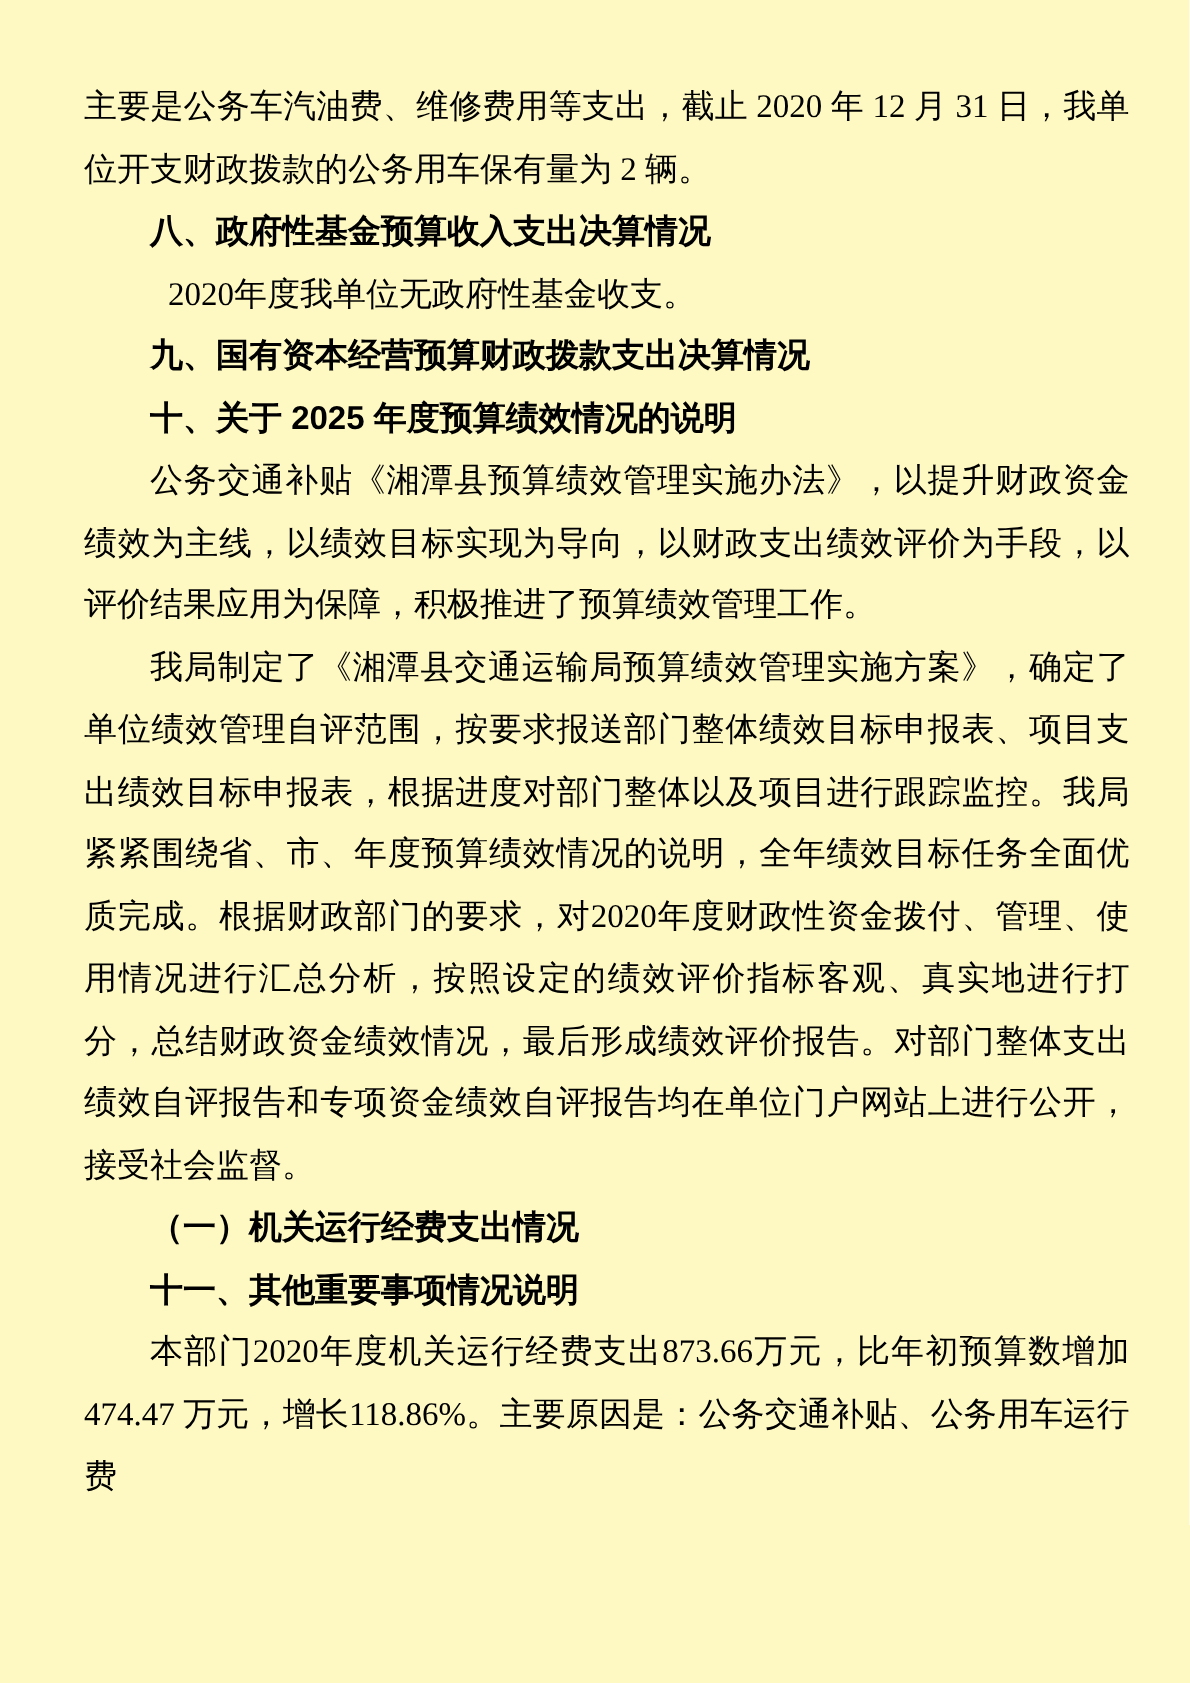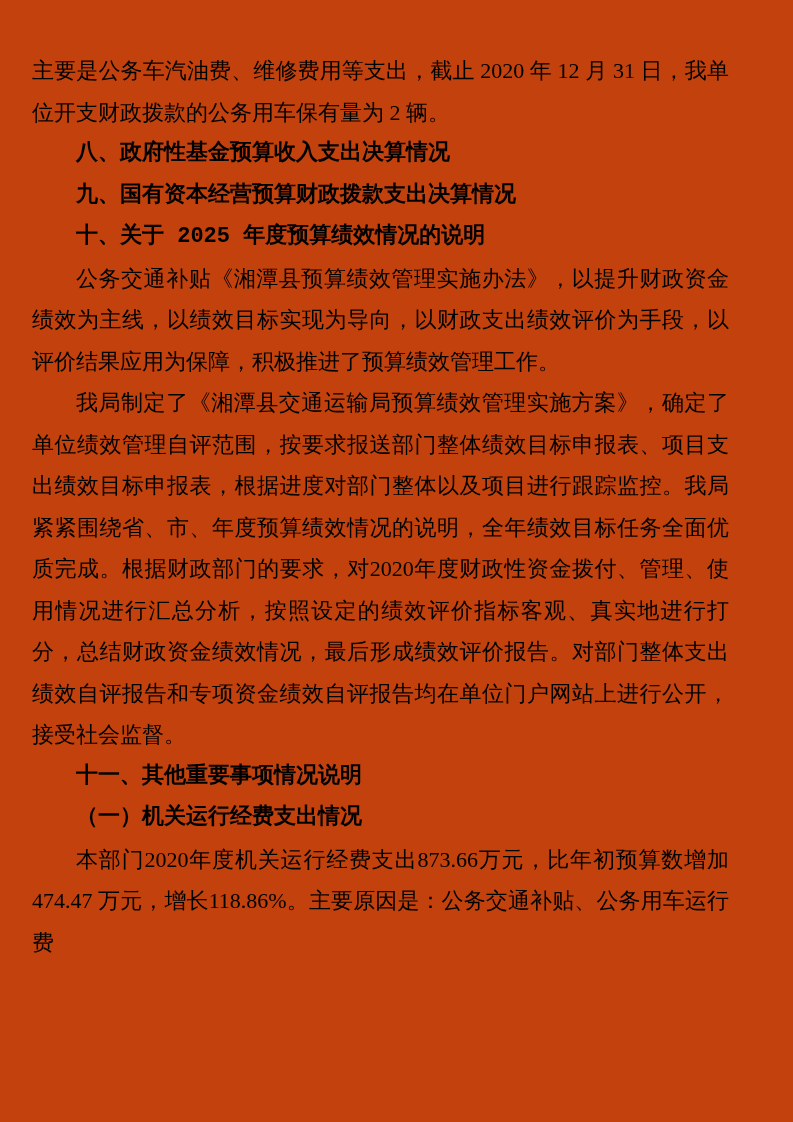--- a/index.html
+++ b/index.html
@@ -5,62 +5,63 @@
   html, body {
     margin: 0;
     padding: 0;
     background: #ffffff;
   }
   .page {
     position: relative;
     box-sizing: border-box;
     width: 793px;
     height: 1122px;
-    background: #c2410c;
-    padding: 50px 48px 0 32px;
+    background: #fef9c3;
+    padding: 50px 48px 0 56px;
     overflow: hidden;
   }
   .doc-body {
     width: 697px;
   }
   .block {
     margin: 0;
     padding: 0;
     color: #000000;
     font-size: 22px;
     line-height: 41.5px;
     text-align: justify;
     text-justify: inter-ideograph;
   }
   .block.body {
     font-family: "Liberation Serif", "DejaVu Serif", serif;
     font-weight: 400;
   }
   .block.heading {
-    font-family: Liberation Mono, monospace;
+    font-family: Liberation Sans, sans-serif;
     font-weight: 700;
   }
   .ind-2 {
     text-indent: 44px;
   }
   .ind-2w {
     text-indent: 56px;
   }
   .cutoff {
     text-align-last: justify;
   }
 </style>
 </head>
 <body>
 
 <div class="page">
   <div class="doc-body" id="doc-body">
       <p class="block body">主要是公务车汽油费、维修费用等支出，截止 2020 年 12 月 31 日，我单位开支财政拨款的公务用车保有量为 2 辆。</p>
       <p class="block heading ind-2">八、政府性基金预算收入支出决算情况</p>
+      <p class="block body ind-2w">2020年度我单位无政府性基金收支。</p>
       <p class="block heading ind-2">九、国有资本经营预算财政拨款支出决算情况</p>
       <p class="block heading ind-2">十、关于 2025 年度预算绩效情况的说明</p>
       <p class="block body ind-2">公务交通补贴《湘潭县预算绩效管理实施办法》，以提升财政资金绩效为主线，以绩效目标实现为导向，以财政支出绩效评价为手段，以评价结果应用为保障，积极推进了预算绩效管理工作。</p>
       <p class="block body ind-2">我局制定了《湘潭县交通运输局预算绩效管理实施方案》，确定了单位绩效管理自评范围，按要求报送部门整体绩效目标申报表、项目支出绩效目标申报表，根据进度对部门整体以及项目进行跟踪监控。我局紧紧围绕省、市、年度预算绩效情况的说明，全年绩效目标任务全面优质完成。根据财政部门的要求，对2020年度财政性资金拨付、管理、使用情况进行汇总分析，按照设定的绩效评价指标客观、真实地进行打分，总结财政资金绩效情况，最后形成绩效评价报告。对部门整体支出绩效自评报告和专项资金绩效自评报告均在单位门户网站上进行公开，接受社会监督。</p>
+      <p class="block heading ind-2">（一）机关运行经费支出情况</p>
       <p class="block heading ind-2">十一、其他重要事项情况说明</p>
-      <p class="block heading ind-2">（一）机关运行经费支出情况</p>
       <p class="block body ind-2 cutoff">本部门2020年度机关运行经费支出873.66万元，比年初预算数增加474.47 万元，增长118.86%。主要原因是：公务交通补贴、公务用车运行费</p>
     </div>
 </div>
 
 </body></html>

